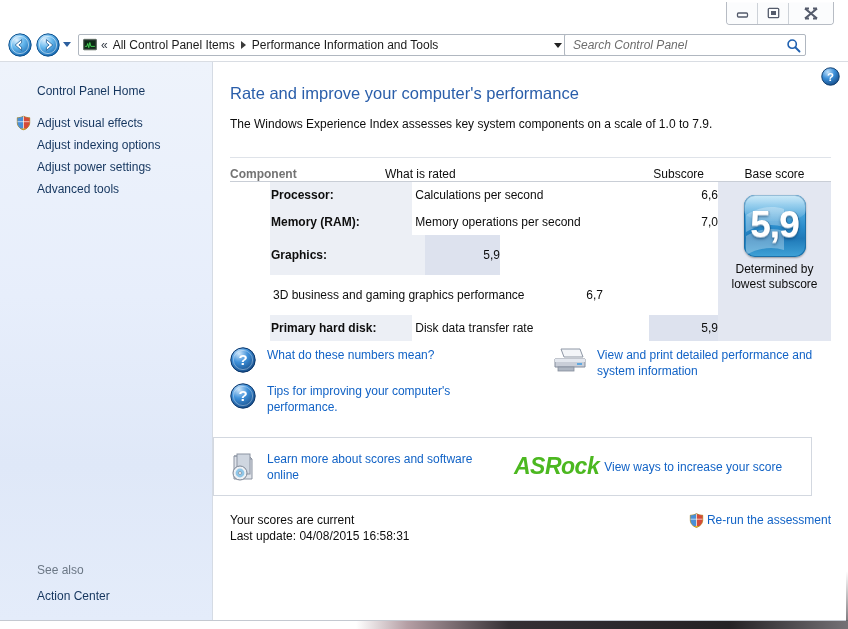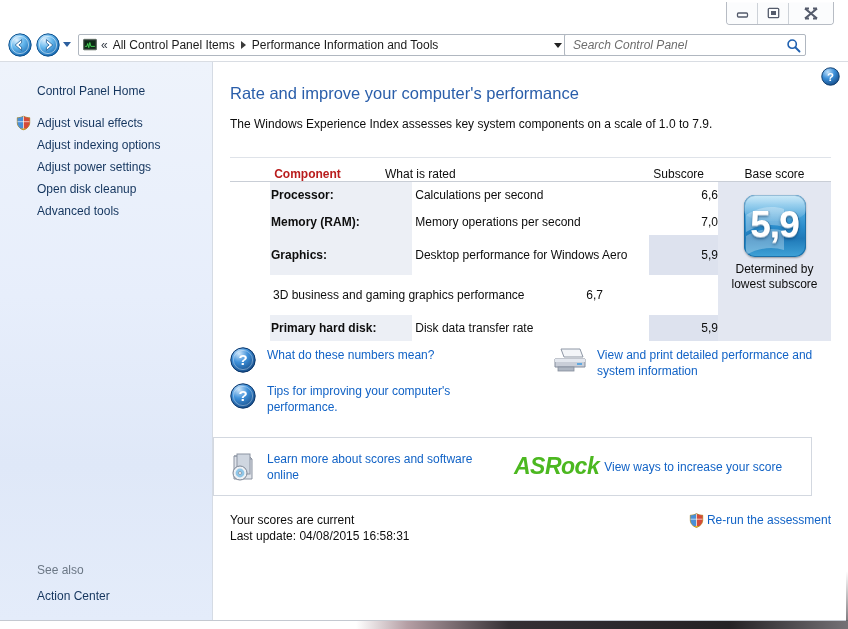--- a/index.html
+++ b/index.html
@@ -255,21 +255,21 @@
     display: flex;
     align-items: flex-end;
     height: 23px;
     border-bottom: 1px solid #c9ced6;
     border-top: 1px solid #dfe3e9;
   }
   .col-comp  { width: 155px; box-sizing: border-box; }
   .col-what  { width: 258px; box-sizing: border-box; }
   .col-sub   { width: 75px;  box-sizing: border-box; text-align: right; }
   .col-base  { width: 113px; box-sizing: border-box; text-align: center; }
-  #tbl-head .col-comp { font-weight: bold; font-size: 12px; color: #b91c1c; text-align: center; }
+  #tbl-head .col-comp { font-weight: bold; font-size: 12px; color: #737373; }
   #tbl-head .col-what,
   #tbl-head .col-sub,
   #tbl-head .col-base { font-size: 12px; color: #0d0d0d; }
   #tbl-head .col-sub { padding-right: 14px; }
 
   #tbl-body {
     display: flex;
     position: relative;
   }
   #col-left {
@@ -594,23 +594,20 @@
           <span>Adjust visual effects</span>
         </div>
 
         <div class="side-link">
           <span>Adjust indexing options</span>
         </div>
         <div class="side-link">
           <span>Adjust power settings</span>
         </div>
         <div class="side-link">
-          <span>Open disk cleanup</span>
-        </div>
-        <div class="side-link">
           <span>Advanced tools</span>
         </div>
       </div>
 
       <div id="see-also-wrap">
         <div id="see-also-title">See also</div>
         <div class="side-link">
           <span>Action Center</span>
         </div>
       </div>
@@ -651,21 +648,20 @@
             </div>
 
             <div class="trow" style="height:27px">
               <div class="cell-comp">Memory (RAM):</div>
               <div class="cell-what">Memory operations per second</div>
               <div class="cell-sub">7,0</div>
             </div>
 
             <div class="trow lowest" style="height:40px">
               <div class="cell-comp">Graphics:</div>
-              <div class="cell-what">Desktop performance for Windows Aero</div>
               <div class="cell-sub">5,9</div>
             </div>
 
             <div class="trow" style="height:40px">
               <div class="cell-what">3D business and gaming graphics performance</div>
               <div class="cell-sub">6,7</div>
             </div>
 
             <div class="trow lowest" style="height:26px">
               <div class="cell-comp">Primary hard disk:</div>

